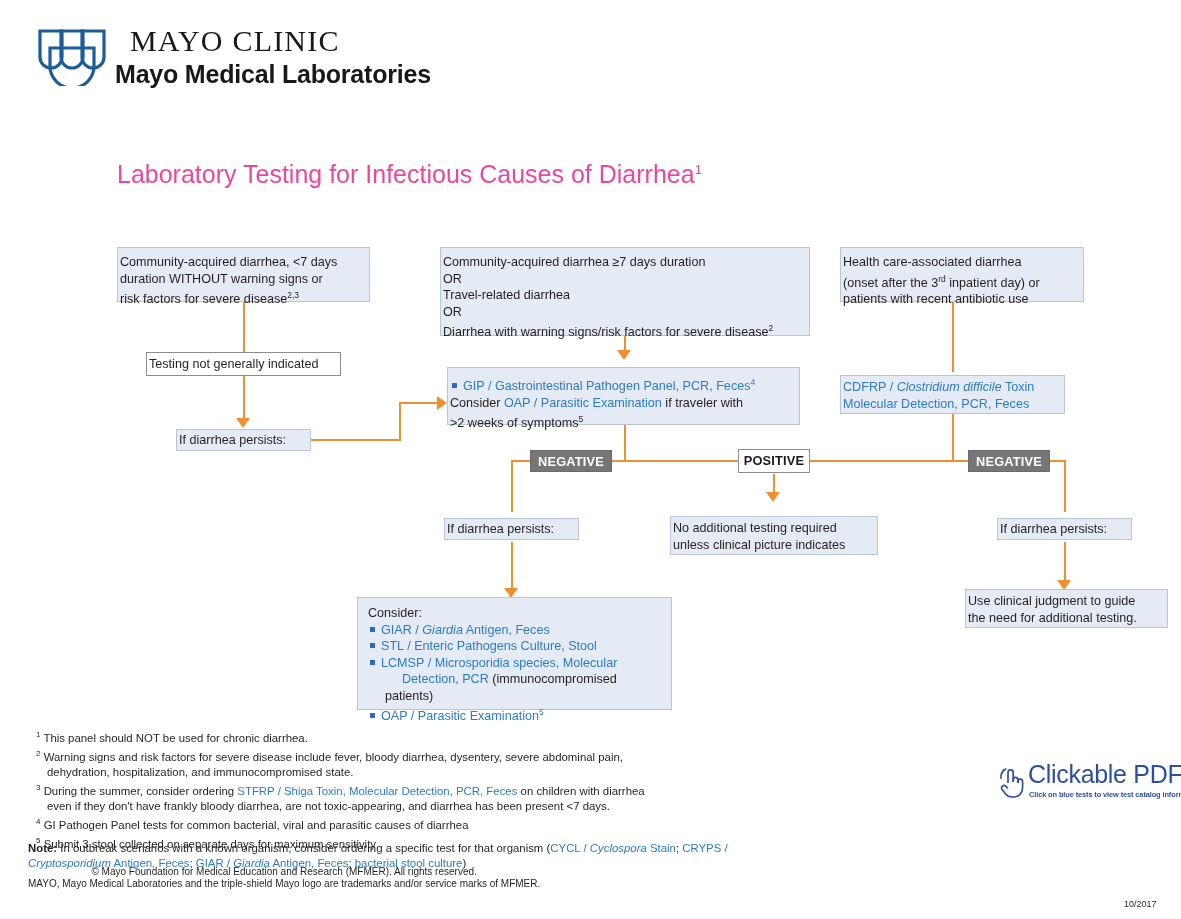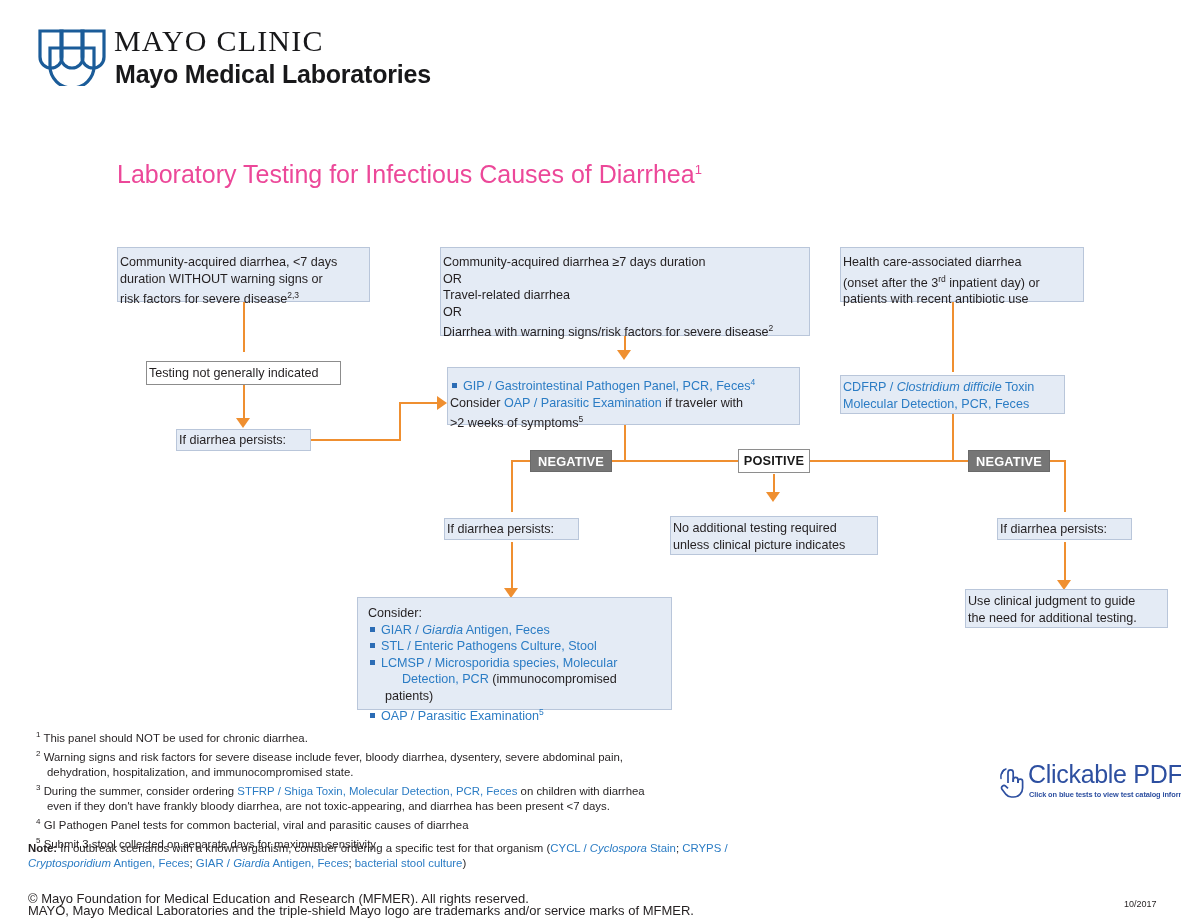--- a/index.html
+++ b/index.html
@@ -10,21 +10,21 @@
     color:#231f20;
     position:relative;
     overflow:hidden;
   }
   .abs{position:absolute;}
 
   
   #logo{left:36px;top:26px;width:330px;height:62px;}
   #logo .shield{position:absolute;left:0;top:2px;}
   #logo .brand1{
-    position:absolute;left:78px;top:-2px;
+    position:absolute;left:94px;top:-2px;
     font-family:"Liberation Serif","DejaVu Serif",serif;
     font-size:30px;letter-spacing:1.2px;color:#18181a;white-space:nowrap;
   }
   #logo .brand2{
     position:absolute;left:79px;top:34px;
     font-size:25px;font-weight:bold;color:#18181a;white-space:nowrap;
     letter-spacing:-0.2px;
   }
 
   
@@ -35,21 +35,21 @@
   #page-title sup{font-size:13px;}
 
   
   .box{
     box-sizing:border-box;
     font-size:12.6px;
     line-height:16.5px;
     padding:6px 8px 6px 2px;
   }
   .box-blue{background:#e4ebf5;border:1px solid #b9c6da;}
-  .box-white{background:#ffffff;border:1px solid #8c8c8c;margin-top:9px;}
+  .box-white{background:#ffffff;border:1px solid #8c8c8c;}
   .lnk{color:#2b7cc4;}
   .it{font-style:italic;}
   .box sup{font-size:8.5px;}
 
   
   .badge{
     box-sizing:border-box;
     font-size:12.8px;font-weight:bold;
     text-align:center;
     letter-spacing:0.2px;
@@ -86,21 +86,21 @@
     position:absolute;left:30px;top:-2px;
     font-size:25px;color:#2d4fa0;letter-spacing:-0.3px;white-space:nowrap;
   }
   #clickpdf .cp-sub{
     position:absolute;left:31px;top:28px;
     font-size:7.4px;font-weight:bold;color:#2d4fa0;white-space:nowrap;
     letter-spacing:-0.1px;
   }
 
   
-  #footer{left:28px;top:893px;font-size:13px;line-height:11.5px;color:#231f20;}
+  #footer{left:28px;top:866px;font-size:10px;line-height:11.5px;color:#231f20;text-align:center;}
   #footdate{left:1124px;top:899px;font-size:9px;color:#231f20;}
 </style>
 </head>
 <body>
 
 <div class="abs" id="logo">
   <span class="shield">
     <svg width="72" height="58" viewBox="0 0 72 58">
       <g fill="none" stroke="#1b5c99" stroke-width="3.2">
         <path d="M4 3 h22 v26 a11 11 0 0 1 -22 0 z"></path>

